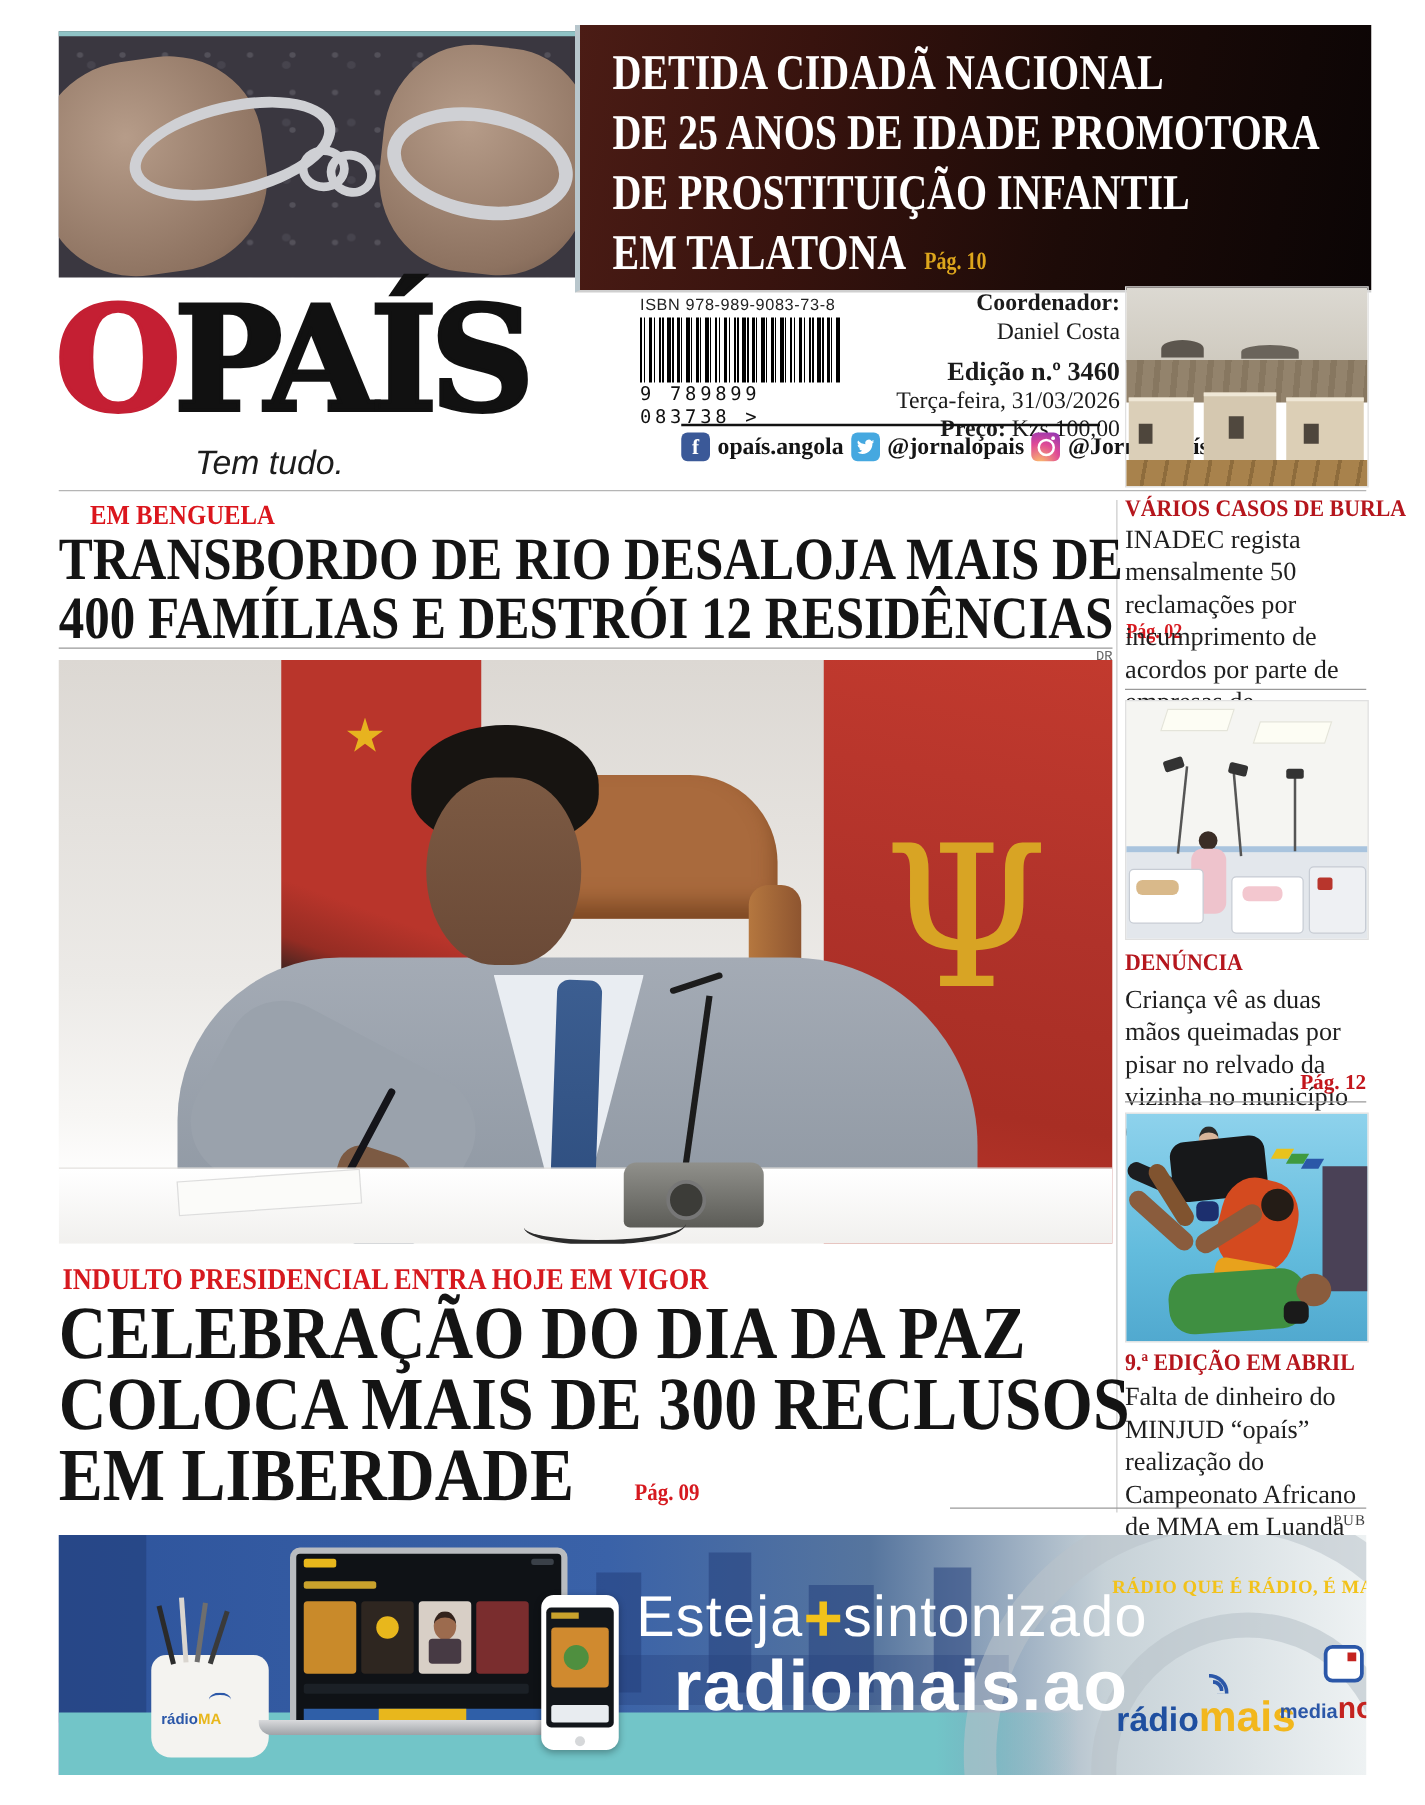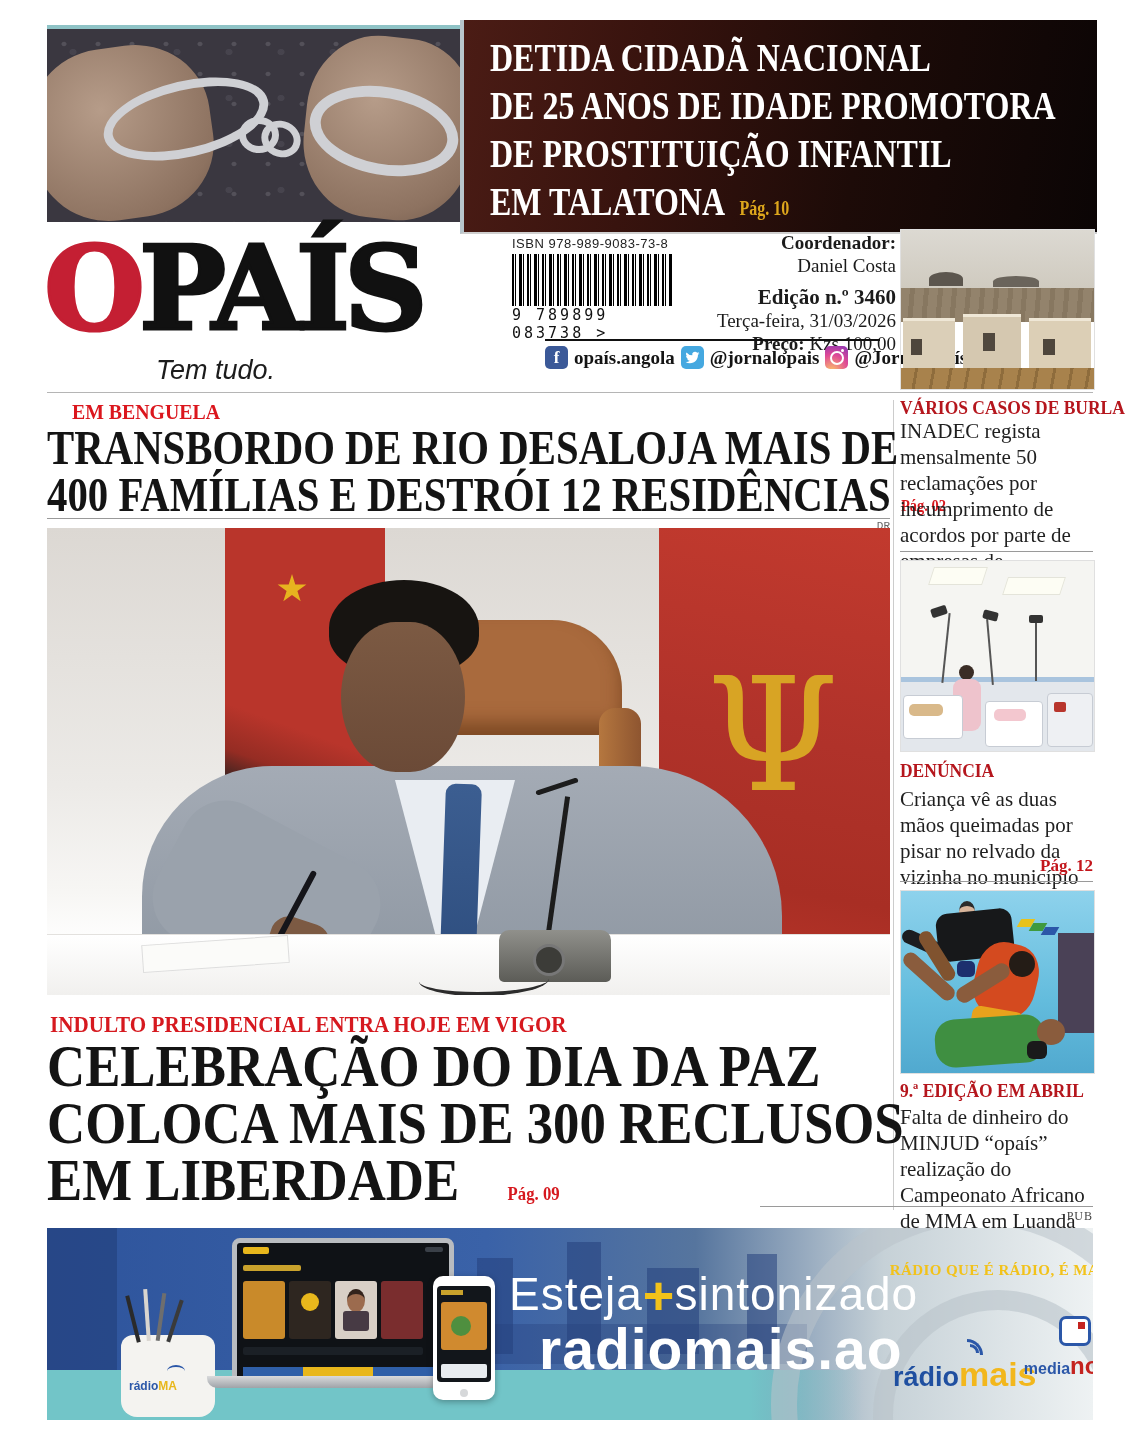--- a/index.html
+++ b/index.html
@@ -284,21 +284,21 @@
     <div class="bldg" style="left:520px;top:14px;width:34px;height:112px;"></div>
     <div class="bldg" style="left:600px;top:40px;width:52px;height:86px;"></div>
     <div class="bldg" style="left:700px;top:26px;width:30px;height:100px;"></div>
     <div class="bldg" style="left:420px;top:96px;width:340px;height:40px;opacity:.35;"></div>
 
     <div class="abs" style="left:0;bottom:0;width:78%;height:50px;background:linear-gradient(90deg,#72c5c8 0 86%,rgba(114,197,200,0));"></div>
 
     <div class="abs" style="right:-90px;bottom:-190px;width:360px;height:360px;border-radius:50%;border:26px solid rgba(185,195,202,.55);"></div>
     <div class="abs" style="right:-30px;bottom:-120px;width:210px;height:210px;border-radius:50%;border:20px solid rgba(185,195,202,.6);"></div>
 
-    <div class="abs" style="left:74px;top:107px;width:94px;height:82px;background:#f4f3f0;border-radius:12px 12px 16px 16px;">
+    <div class="abs" style="left:74px;top:96px;width:94px;height:82px;background:#f4f3f0;border-radius:12px 12px 16px 16px;">
       <div class="abs" style="left:10px;top:-40px;width:4px;height:48px;background:#2a2a2a;transform:rotate(-14deg);"></div>
       <div class="abs" style="left:24px;top:-46px;width:4px;height:52px;background:#d9d5cf;transform:rotate(-4deg);"></div>
       <div class="abs" style="left:38px;top:-42px;width:4px;height:48px;background:#6e6e6e;transform:rotate(8deg);"></div>
       <div class="abs" style="left:52px;top:-36px;width:4px;height:44px;background:#3a3a3a;transform:rotate(18deg);"></div>
       <div class="abs" style="left:8px;top:44px;font-size:12px;font-weight:700;"><span style="color:#2b57a8;">rádio</span><span style="color:#e8b71c;">MA</span></div>
       <div class="abs" style="left:46px;top:30px;width:18px;height:10px;border-top:2px solid #2b57a8;border-radius:50% 50% 0 0;"></div>
     </div>
 
     <div class="abs" style="left:185px;top:10px;width:212px;height:138px;background:#0f1216;border:5px solid #b9bcc0;border-radius:8px;">
       <div class="abs" style="left:6px;top:4px;width:26px;height:7px;background:#e8b71c;border-radius:2px;"></div>

